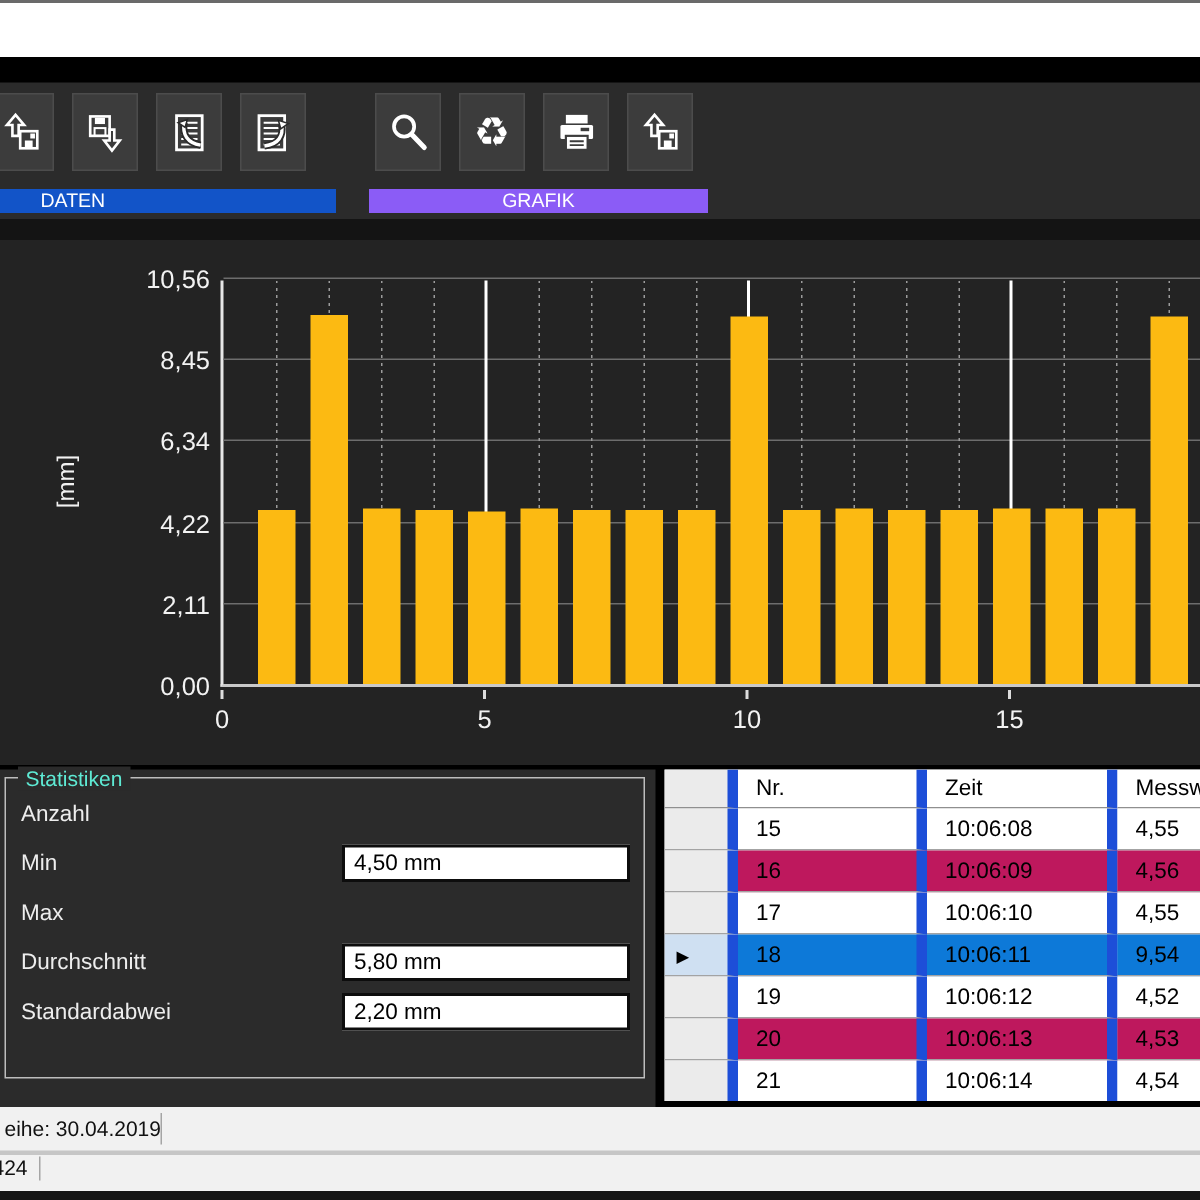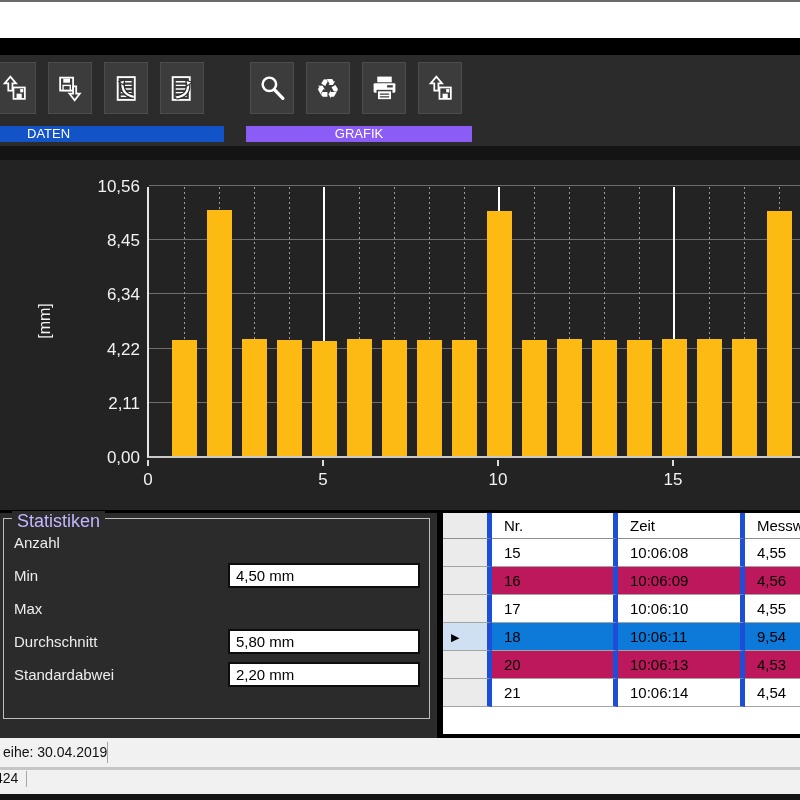--- a/index.html
+++ b/index.html
@@ -47,34 +47,34 @@
   .xtick { position:absolute; top:310px; width:40px; text-align:center; color:#f2f2f2; font-size:17px; }
   .xtickmark { position:absolute; top:300px; width:2px; height:6px; background:#dcdcdc; }
   .ylabel {
     position:absolute; left:22px; top:152px; width:46px; height:18px; color:#f2f2f2;
     font-size:16px; text-align:center; transform:rotate(-90deg); transform-origin:center;
   }
   
   .bottom { position:absolute; left:0; top:513px; width:800px; height:225px; }
   .stats-panel { position:absolute; left:0; top:0; width:437px; height:225px; background:#2b2b2b; }
   .stats-box { position:absolute; left:3px; top:5px; width:427px; height:201px; border:1px solid #bdbdbd; }
-  .stats-title { position:absolute; left:8px; top:-8px; background:#2b2b2b; padding:0 5px; color:#c4b5fd; font-size:18px; }
+  .stats-title { position:absolute; left:8px; top:-8px; background:#2b2b2b; padding:0 5px; color:#5eead4; font-size:14px; }
   .stat-row { position:absolute; left:0; width:100%; height:26px; }
   .stat-label { position:absolute; left:10px; top:4px; color:#ededed; font-size:15px; }
   .stat-input {
     position:absolute; left:224px; top:0; width:192px; height:25px; background:#fff;
     border:2px solid #0d0d0d; font-size:15px; color:#000; padding:0 6px;
     font-family:"Liberation Sans", sans-serif;
   }
   
   .table-panel { position:absolute; left:443px; top:0; width:357px; height:221px; overflow:hidden; background:#fff; }
   .trow { display:flex; height:28px; }
   .trow.thead { height:26px; }
   .tcell {
-    flex:none; border-right:5px solid #1d4ed8; border-bottom:1px solid #a3a3a3;
+    flex:none; border-right:7px solid #1d4ed8; border-bottom:1px solid #a3a3a3;
     font-size:15px; color:#000; padding:5px 0 0 12px; background:#fff;
     white-space:nowrap; overflow:hidden;
   }
   .thead .tcell { padding-top:4px; border-bottom:1px solid #8f8f8f; }
   .selcell { width:49px; padding-left:8px; background:#ebebeb; }
   .c0 { width:126px; } .c1 { width:127px; } .c2 { width:127px; }
   .trow.alt .tcell:not(.selcell) { background:#be185d; }
   .trow.sel .tcell:not(.selcell) { background:var(--sel,#0d79d8); color:#000000; }
   .trow.sel .selcell { background:#cfe0f2; color:#000; font-size:11px; padding-top:8px; font-family:"DejaVu Sans", sans-serif; }
   
@@ -278,20 +278,26 @@
           <div class="tcell c0">17</div>
           <div class="tcell c1">10:06:10</div>
           <div class="tcell c2">4,55</div>
         </div>
         <div class="trow sel">
           <div class="tcell selcell">▶</div>
           <div class="tcell c0">18</div>
           <div class="tcell c1">10:06:11</div>
           <div class="tcell c2">9,54</div>
         </div>
+        <div class="trow">
+          <div class="tcell selcell"></div>
+          <div class="tcell c0">19</div>
+          <div class="tcell c1">10:06:12</div>
+          <div class="tcell c2">4,52</div>
+        </div>
         <div class="trow alt">
           <div class="tcell selcell"></div>
           <div class="tcell c0">20</div>
           <div class="tcell c1">10:06:13</div>
           <div class="tcell c2">4,53</div>
         </div>
         <div class="trow">
           <div class="tcell selcell"></div>
           <div class="tcell c0">21</div>
           <div class="tcell c1">10:06:14</div>

